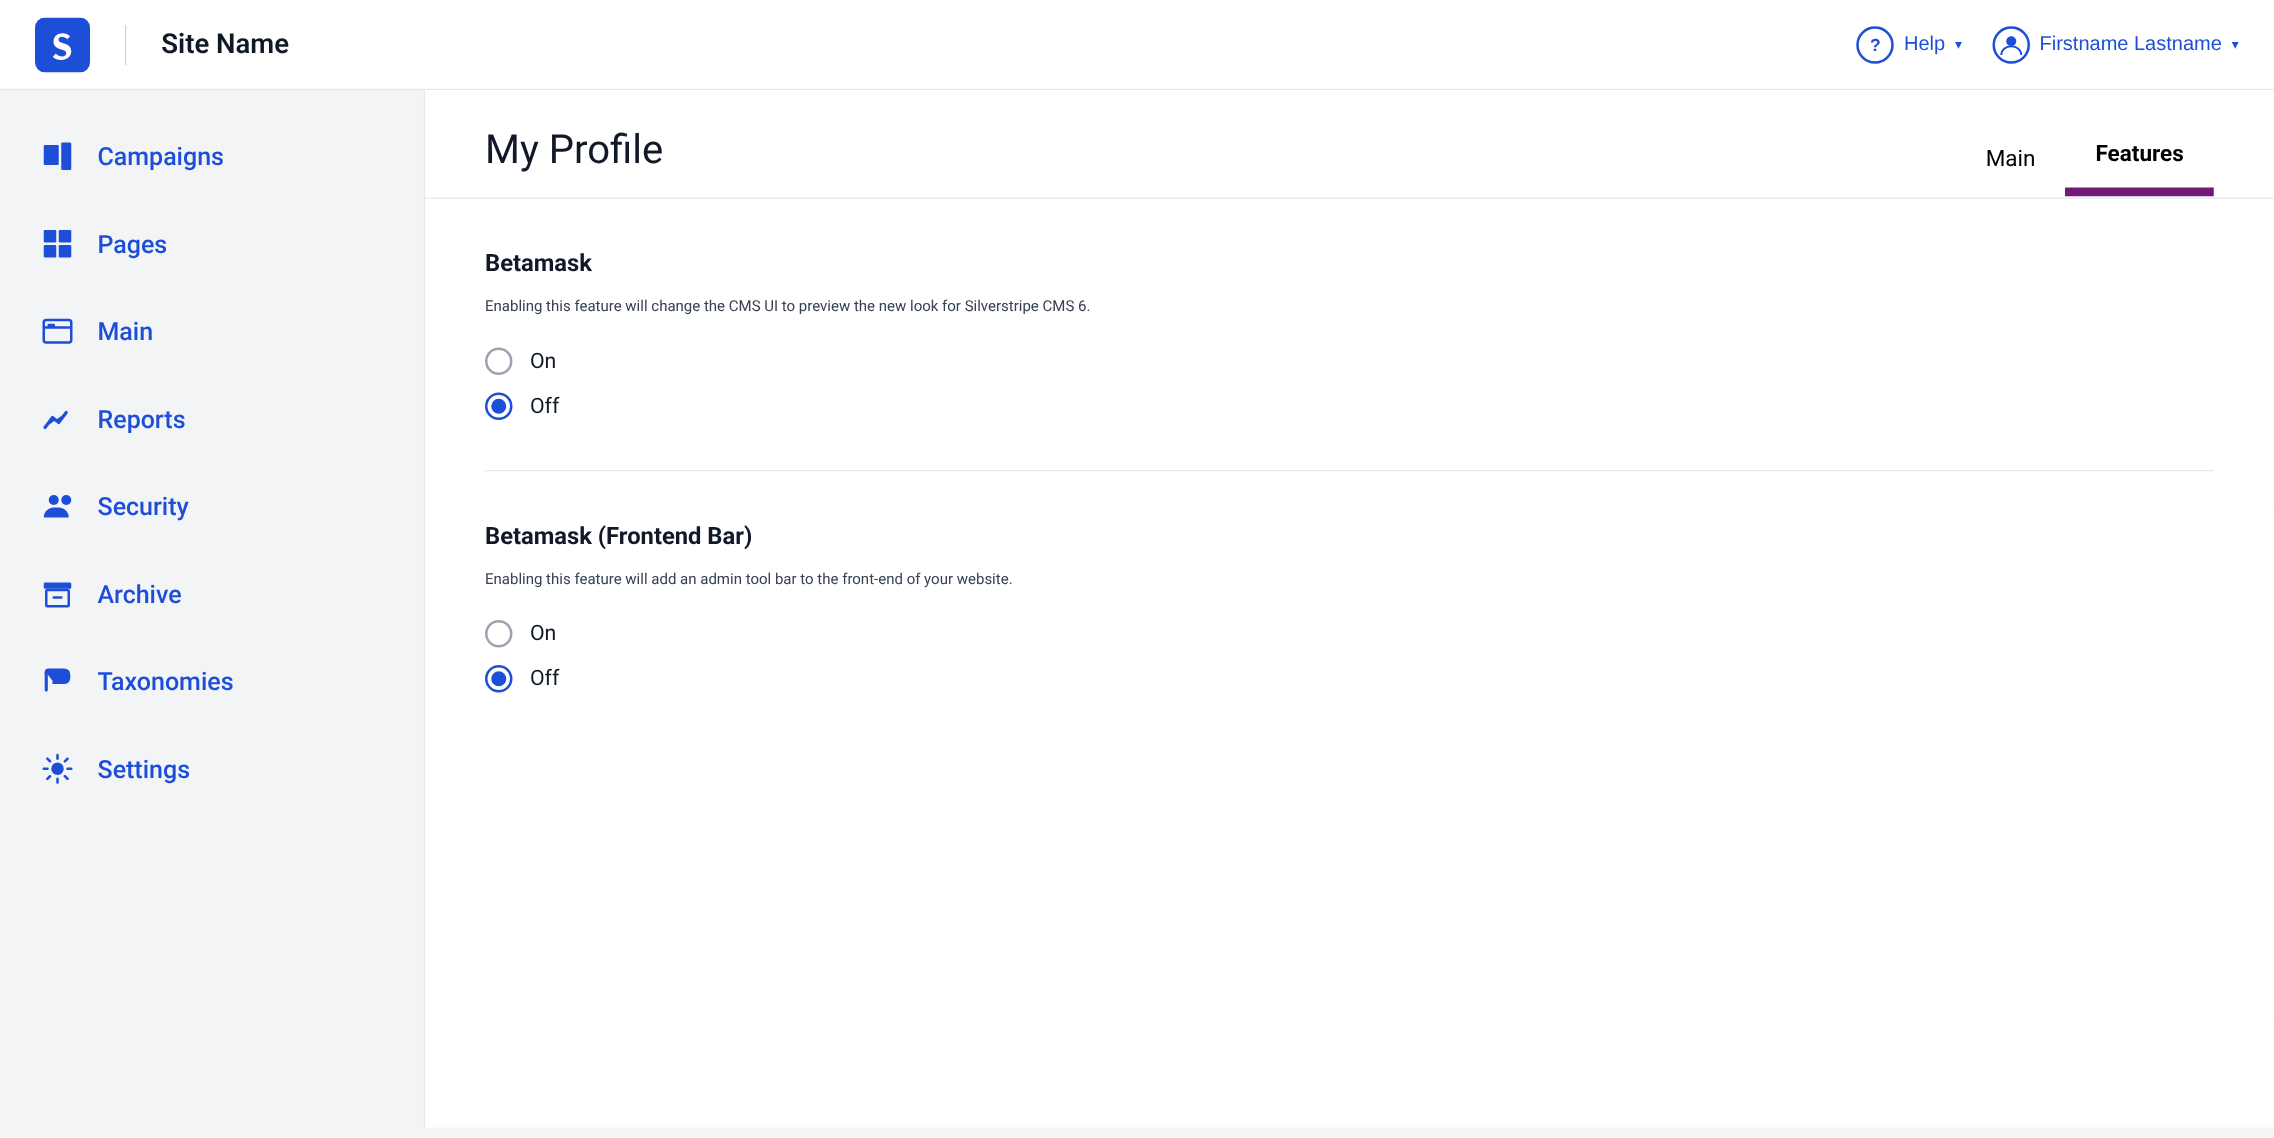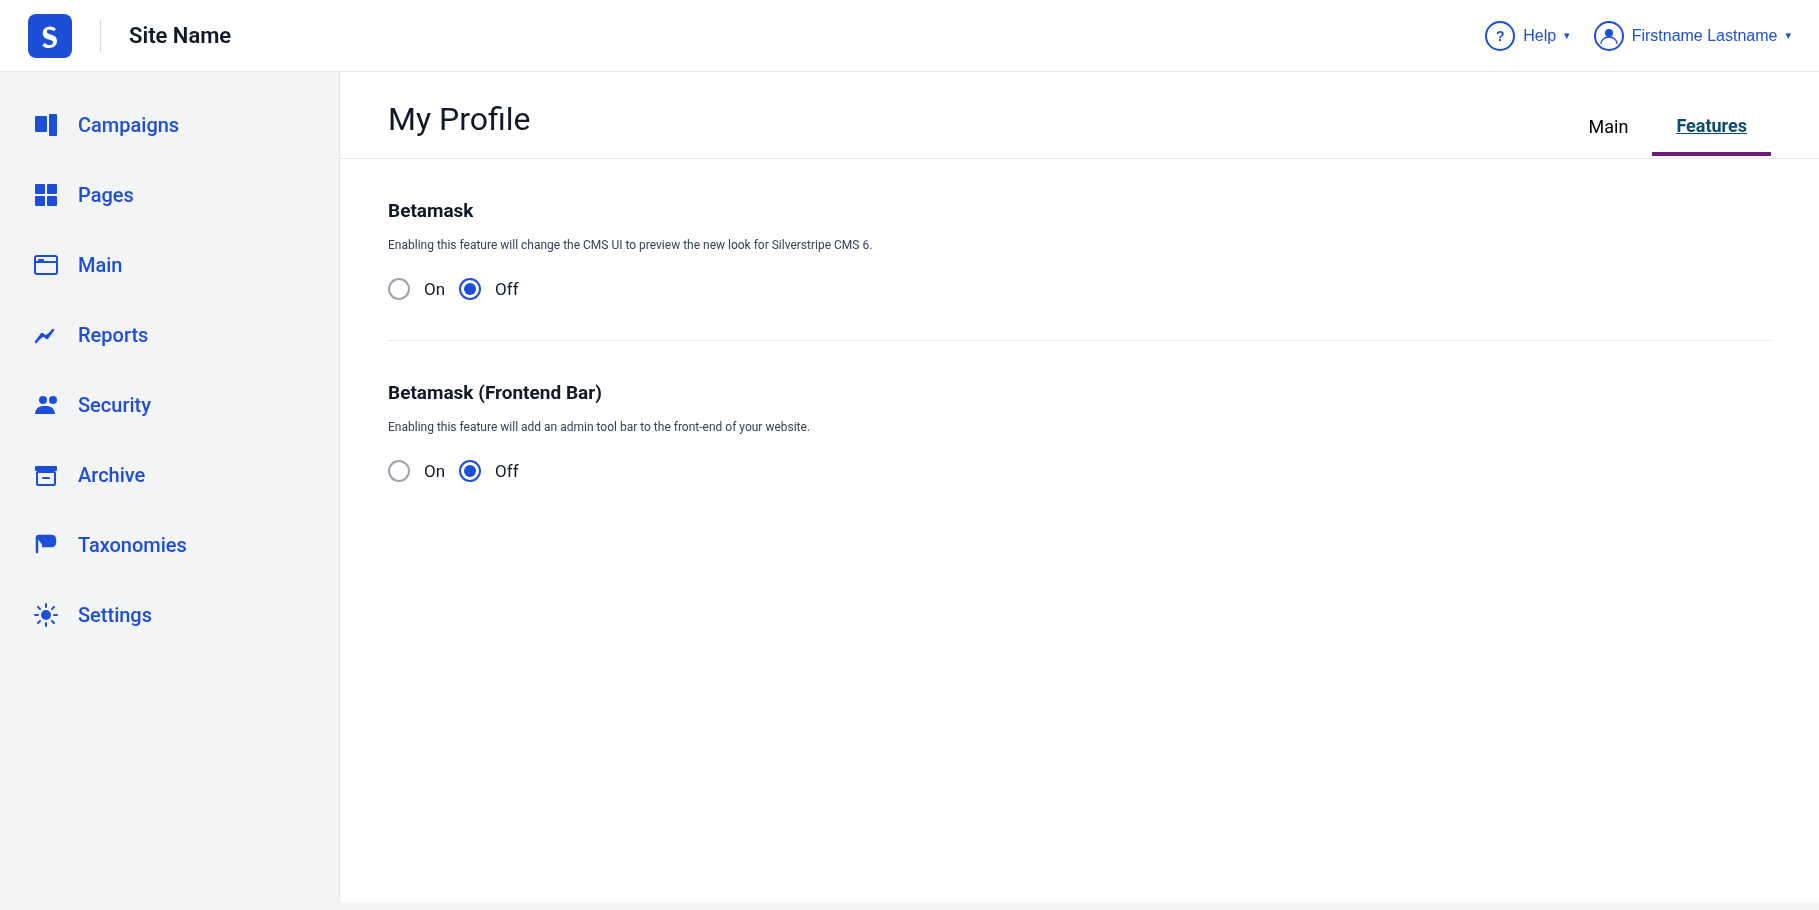--- a/index.html
+++ b/index.html
@@ -145,23 +145,22 @@
     .profile-tab {
       padding: 12px 24px 16px 24px;
       font-size: 18px;
       color: #000000;
       cursor: pointer;
       border-bottom: 3px solid transparent;
       white-space: nowrap;
     }
     .profile-tab.active {
       font-weight: 700;
-      color: #0c4a6e;
-      border-bottom: 4px solid #701a75;
-      text-decoration: underline;
+      color: #000000;
+      border-bottom: 7px solid #701a75;
     }
 
     
     .content-area {
       padding: 40px 48px;
     }
 
     
     .feature-section {
       margin-bottom: 0;
@@ -179,21 +178,21 @@
       margin-bottom: 14px;
     }
     .feature-desc {
       font-size: 12px;
       color: #374151;
       margin-bottom: 24px;
       line-height: 1.5;
     }
     .radio-group {
       display: flex;
-      flex-direction: row;
+      flex-direction: column;
       gap: 14px;
     }
     .radio-label {
       display: flex;
       align-items: center;
       gap: 14px;
       font-size: 17px;
       color: #111827;
       cursor: pointer;
     }

